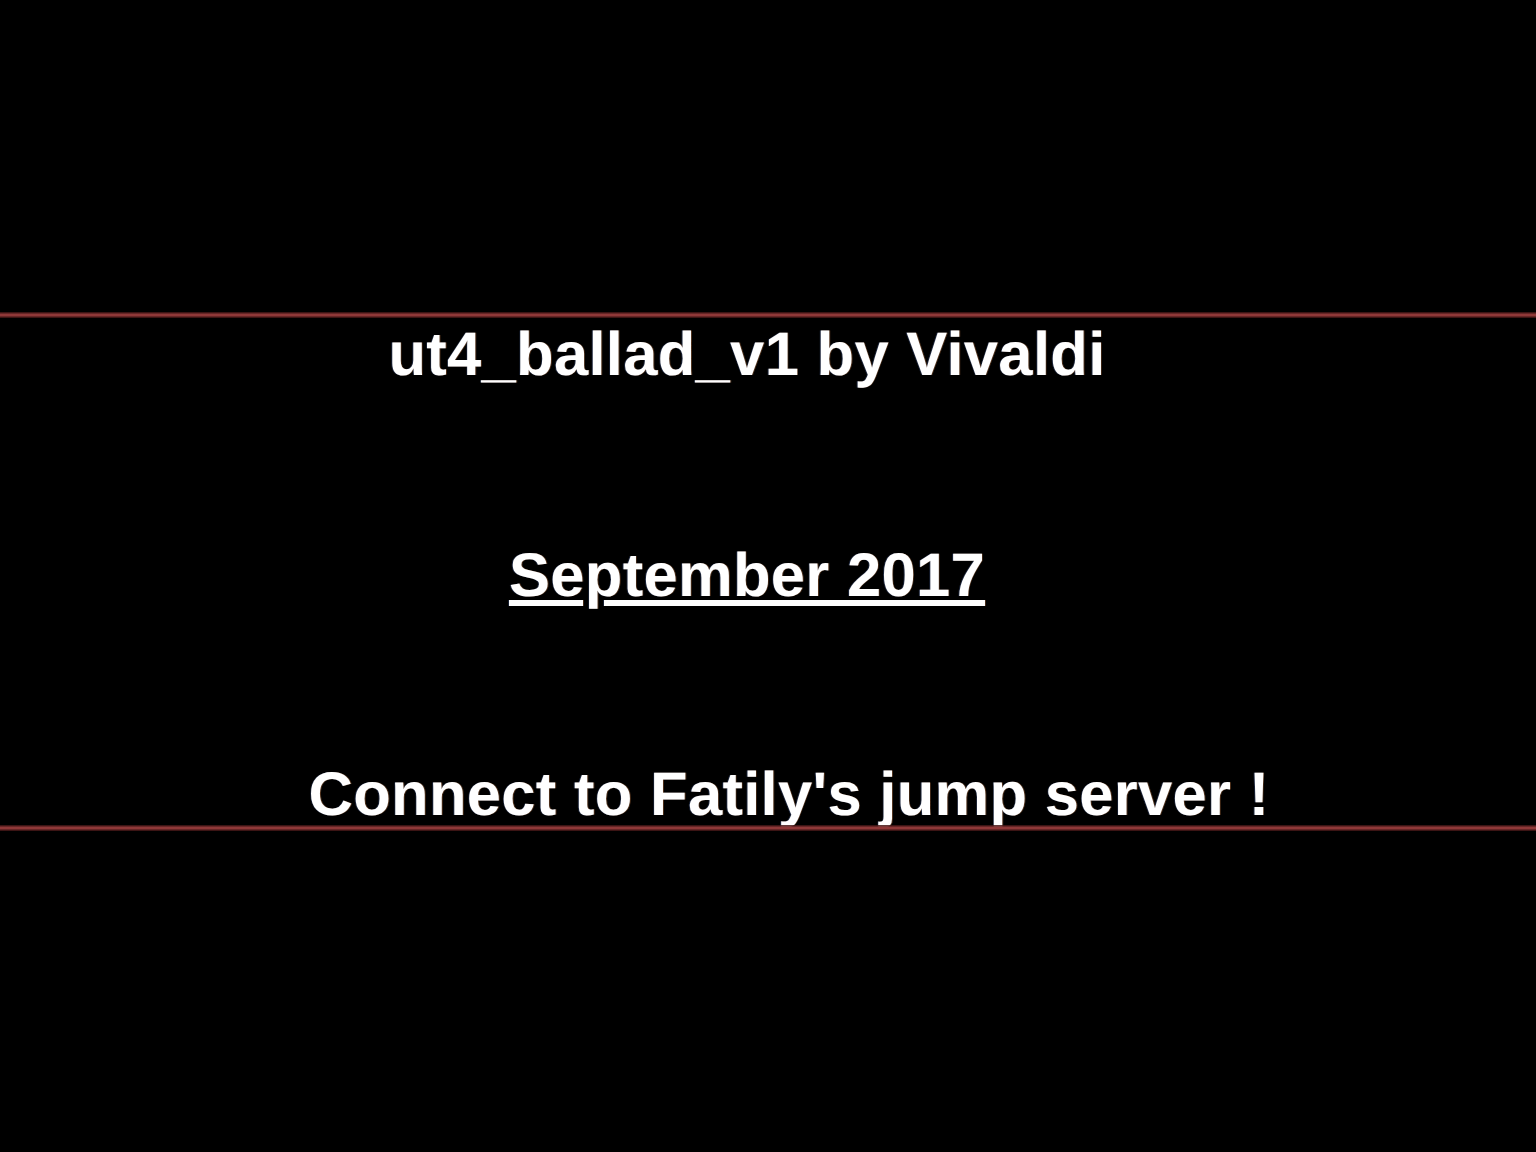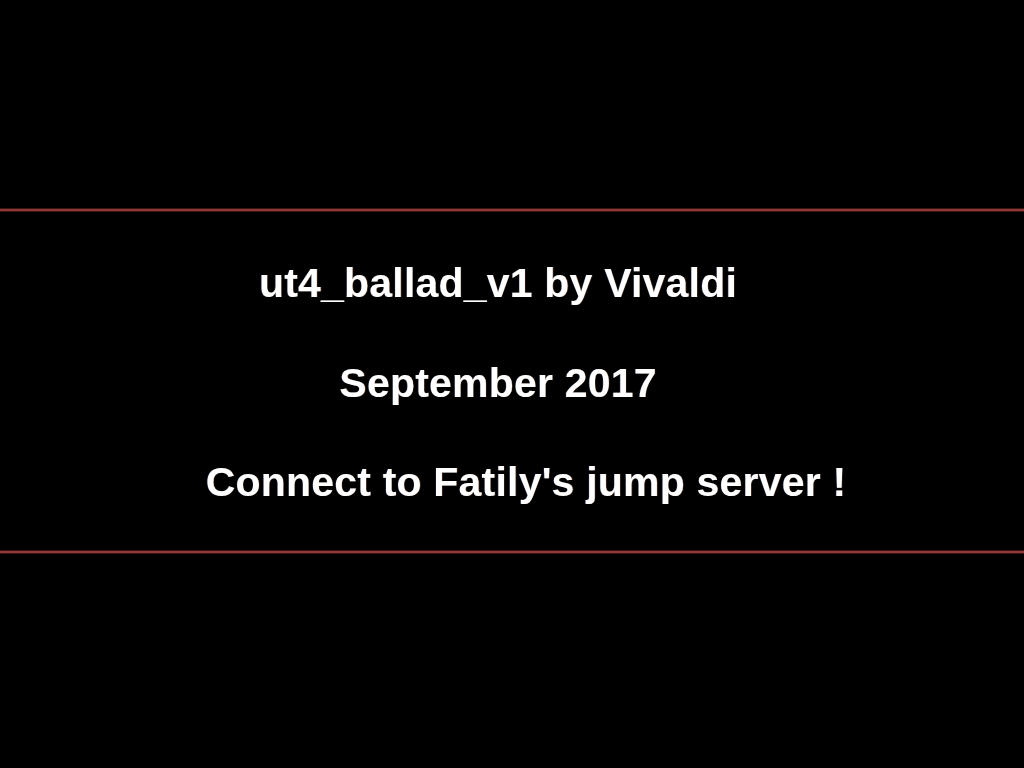--- a/index.html
+++ b/index.html
@@ -42,37 +42,37 @@
   
   .motd-panel {
     position: absolute;
     left: 0;
     top: 211px;
     width: 1024px;
     height: 340px;
     display: flex;
     flex-direction: column;
     align-items: center;
-    justify-content: center;
+    justify-content: space-between;
     text-align: center;
   }
 
   .motd-line {
     color: #ffffff;
     font-weight: bold;
     font-size: 41px;
     line-height: 1.05;
     letter-spacing: 0.2px;
     white-space: pre;
     text-shadow: 0.6px 0 0 rgba(255, 160, 90, 0.30),
                 -0.6px 0 0 rgba(120, 160, 255, 0.22);
   }
 
   .motd-line.line-1 { margin-top: 4px;  margin-left: -28px; }
-  .motd-line.line-2 { margin-top: 57px; margin-left: -28px; }
+  .motd-line.line-2 { margin-top: 57px; margin-left: -28px; text-decoration: underline; }
   .motd-line.line-3 { margin-top: 56px; margin-left: 28px;  }
 </style>
 </head>
 <body>
 
 <div class="screen">
 
   <div class="rule rule-top"></div>
 
   <div class="motd-panel">

